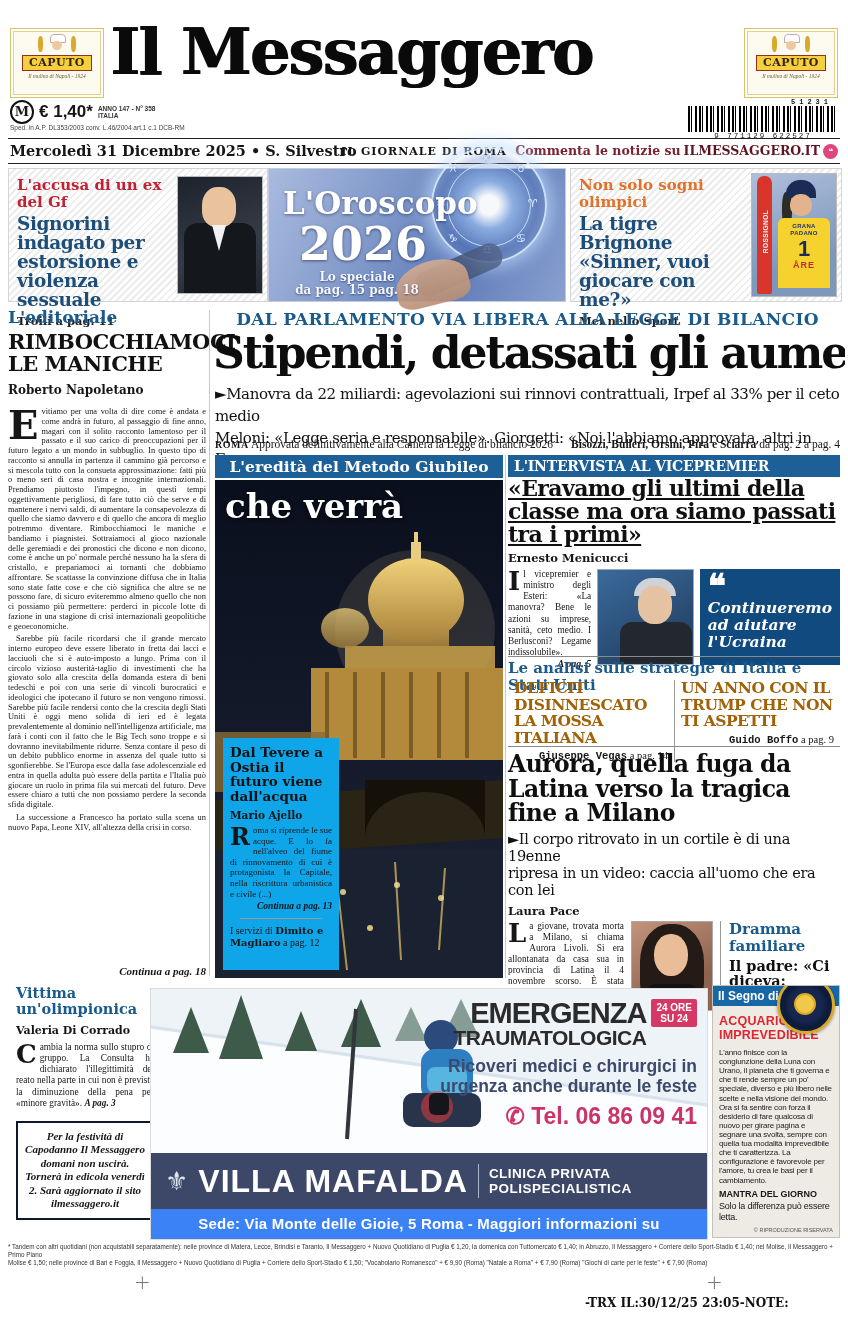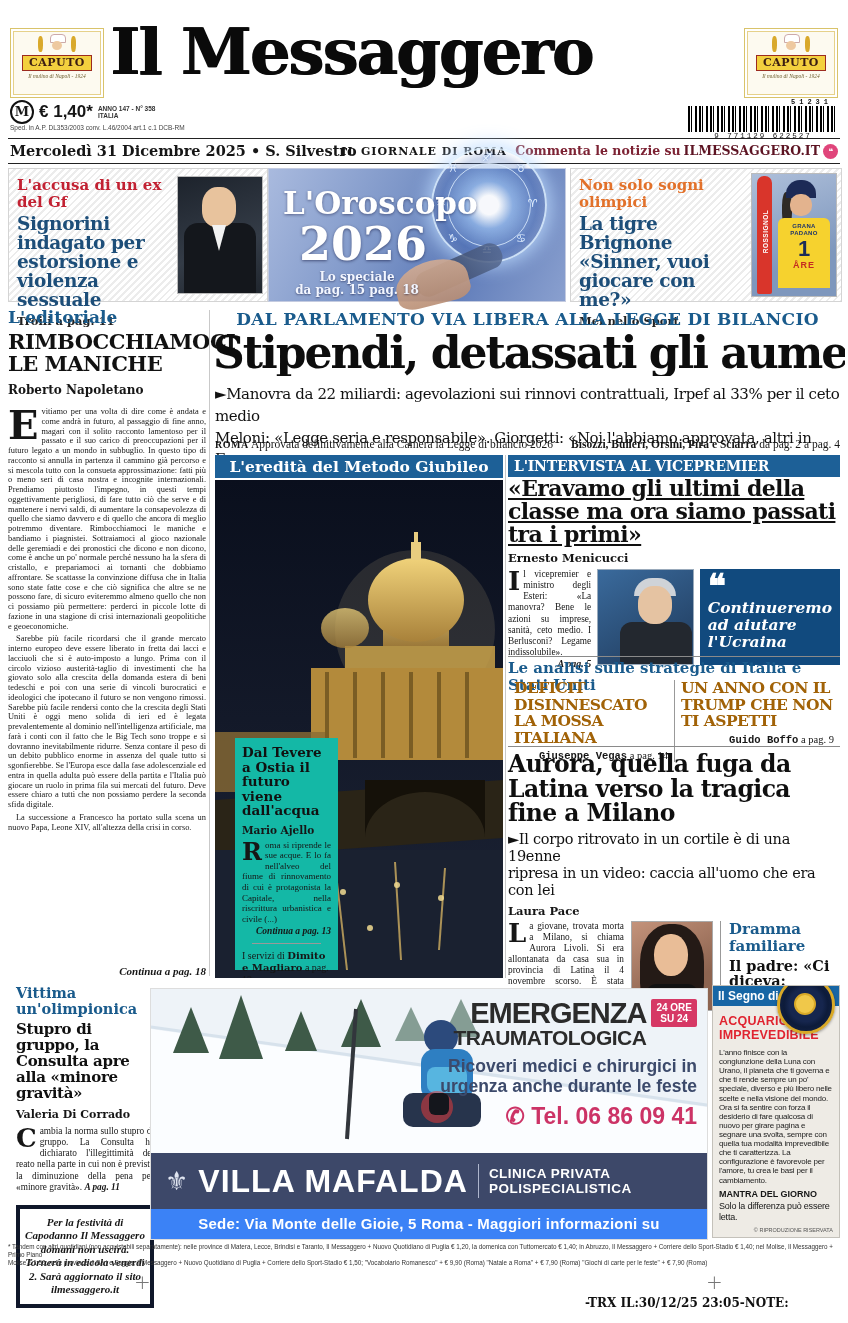--- a/index.html
+++ b/index.html
@@ -99,21 +99,21 @@
   .lead-deck{position:absolute;left:215px;top:384px;width:630px;font:15px/1.45 "DejaVu Serif",serif;letter-spacing:-.4px;color:#111;}
   .lead-note{position:absolute;left:215px;top:438px;width:625px;font:11.5px/13px "Liberation Serif",serif;display:flex;justify-content:space-between;}
   .sc{font-weight:bold;font-size:10px;letter-spacing:.5px;}
 
   
   .roma{position:absolute;left:215px;top:455px;width:288px;height:523px;}
   .banner{background:#1d6097;color:#fff;font:bold 15.5px/23px "DejaVu Serif",serif;text-align:center;height:23px;}
   .roma-photo{position:absolute;left:0;top:25px;right:0;bottom:0;overflow:hidden;background:#0b101c;}
   .roma-head{position:absolute;left:10px;top:10px;font:bold 34px/33px "DejaVu Serif",serif;color:#fff;
              text-shadow:0 1px 4px rgba(0,0,0,.8);z-index:3;}
-  .inset{position:absolute;left:20px;top:258px;width:103px;bottom:8px;background:#14b8a6;z-index:4;padding:7px 7px 5px;box-sizing:border-box;}
+  .inset{position:absolute;left:8px;top:258px;width:116px;bottom:8px;background:#0ea5e9;z-index:4;padding:7px 7px 5px;box-sizing:border-box;}
   .inset-title{font:bold 13.5px/14.5px "DejaVu Serif",serif;color:#111;}
   .inset-by{font:bold 10.5px/12px "DejaVu Serif",serif;margin:6px 0 4px;}
   .inset-body{font:9px/1.18 "Liberation Serif",serif;text-align:justify;}
   .inset .dc{font-size:24px;}
   .inset-cont{font:bold italic 9.5px/11px "Liberation Serif",serif;text-align:right;margin-top:2px;}
   .inset-hr{height:1px;background:#999;margin:6px 10px;}
   .inset-serv{font:10px/12px "Liberation Serif",serif;}
   .inset-serv b{font-family:"DejaVu Serif",serif;}
 
   
@@ -164,21 +164,21 @@
   .fam-by{text-align:right;font:10.5px/12px "Liberation Serif",serif;margin-top:4px;}
   .fam-by b{font-family:"DejaVu Serif",serif;}
 
   
   .stupro{position:absolute;left:16px;top:985px;width:138px;}
   .st-kicker{font:bold 14.5px/16px "DejaVu Serif",serif;color:#1a5b8c;}
   .st-head{font:bold 15px/16px "DejaVu Serif",serif;letter-spacing:-.3px;margin-top:4px;color:#101010;}
   .st-by{font:bold 11px/13px "DejaVu Serif",serif;margin:7px 0 5px;}
   .st-body{font:9.3px/1.2 "Liberation Serif",serif;text-align:justify;}
   .st-body .dc{font-size:26px;}
-  .notice{margin-top:12px;border:4px solid #0f172a;padding:7px 5px;text-align:center;
+  .notice{margin-top:12px;border:2px solid #0f172a;padding:7px 5px;text-align:center;
           font:bold italic 11px/13.5px "Liberation Serif",serif;}
 
   
   .ad{position:absolute;left:150px;top:988px;width:556px;height:250px;border:1px solid #ddd;font-family:"Liberation Sans",sans-serif;}
   .ad-scene{position:absolute;left:0;top:0;right:0;height:164px;overflow:hidden;background:linear-gradient(180deg,#eef4f8,#fbfdfe 55%,#f2f6f9);}
   .ad-overlay{position:absolute;right:10px;top:10px;width:300px;text-align:right;}
   .ad-t1{display:flex;justify-content:flex-end;align-items:flex-start;gap:5px;}
   .ad-title{font:900 29px/28px "Liberation Sans",sans-serif;color:#2b2b2b;letter-spacing:-1px;}
   .ad-title2{font:900 21px/21px "Liberation Sans",sans-serif;color:#2b2b2b;letter-spacing:-.5px;}
   .ad-badge{background:#d63865;color:#fff;font:bold 10px/11px "Liberation Sans",sans-serif;padding:3px 5px;border-radius:2px;text-align:center;}
@@ -390,20 +390,21 @@
         </g>
         <g fill="#f3dc92" opacity="0.85">
           <circle cx="70" cy="402" r="3"></circle>
             <circle cx="128" cy="412" r="3"></circle>
           <circle cx="182" cy="405" r="3"></circle>
             <circle cx="226" cy="418" r="3"></circle>
             <circle cx="155" cy="448" r="3"></circle>
         </g>
       </svg>
       <div class="roma-head">
+        <div>che verrà</div>
       </div>
       <div class="inset">
         <div class="inset-title">Dal Tevere a Ostia il futuro viene dall'acqua</div>
         <div class="inset-by">Mario Ajello</div>
         <div class="inset-body">
           <span class="dc">R</span><span>oma si riprende le sue acque. E lo fa nell'alveo del fiume di rinnovamento di cui è protagonista la Capitale, nella riscrittura urbanistica e civile (...)</span>
         </div>
         <div class="inset-cont">Continua a pag. 13</div>
         <div class="inset-hr"></div>
         <div class="inset-serv">
@@ -474,25 +475,24 @@
       <div class="fam">
         <div class="fam-kicker">Dramma familiare</div>
         <div class="fam-head">Il padre: «Ci diceva: lasciatemi libera Noi avevamo paura»</div>
         <div class="fam-by"><b>Paolo Chiriatti</b> <span>a pag. 10</span></div>
       </div>
     </div>
   </div>
 
   <div class="stupro">
     <div class="st-kicker">Vittima un'olimpionica</div>
-    <div class="st-head">Stupro di gruppo, la Consulta apre alla «minore gravità»</div>
     <div class="st-by">Valeria Di Corrado</div>
     <div class="st-body">
       <span class="dc">C</span><span>ambia la norma sullo stupro di gruppo. La Consulta ha dichiarato l'illegittimità del reato nella parte in cui non è prevista la diminuzione della pena per «minore gravità».</span>
-      <em style="font-weight:bold">A pag. 11</em>
+      <em style="font-weight:bold">A pag. 3</em>
     </div>
     <div class="notice">Per la festività di Capodanno Il Messaggero domani non uscirà. Tornerà in edicola venerdì 2. Sarà aggiornato il sito ilmessaggero.it</div>
   </div>
 
   <div class="ad">
     <div class="ad-scene">
       <svg width="556" height="164" viewBox="0 0 556 164">
         <rect width="556" height="164" fill="#eef3f8"></rect>
         <path d="M0,40 L556,118 L556,164 L0,164 Z" fill="#fbfdff"></path>
         <path d="M0,38 L556,116" stroke="#d7e2ec" stroke-width="3" fill="none"></path>

